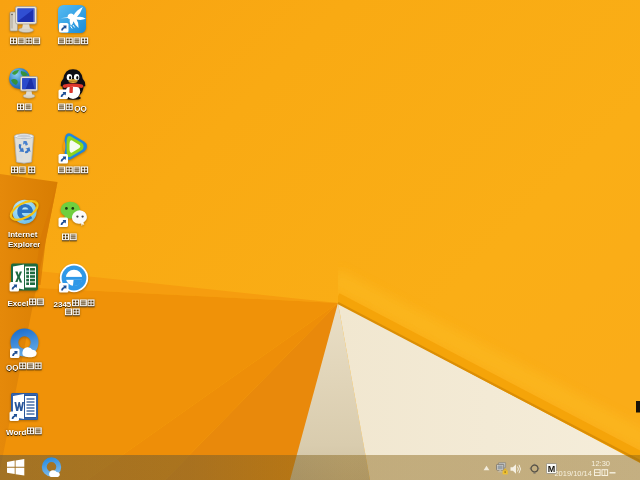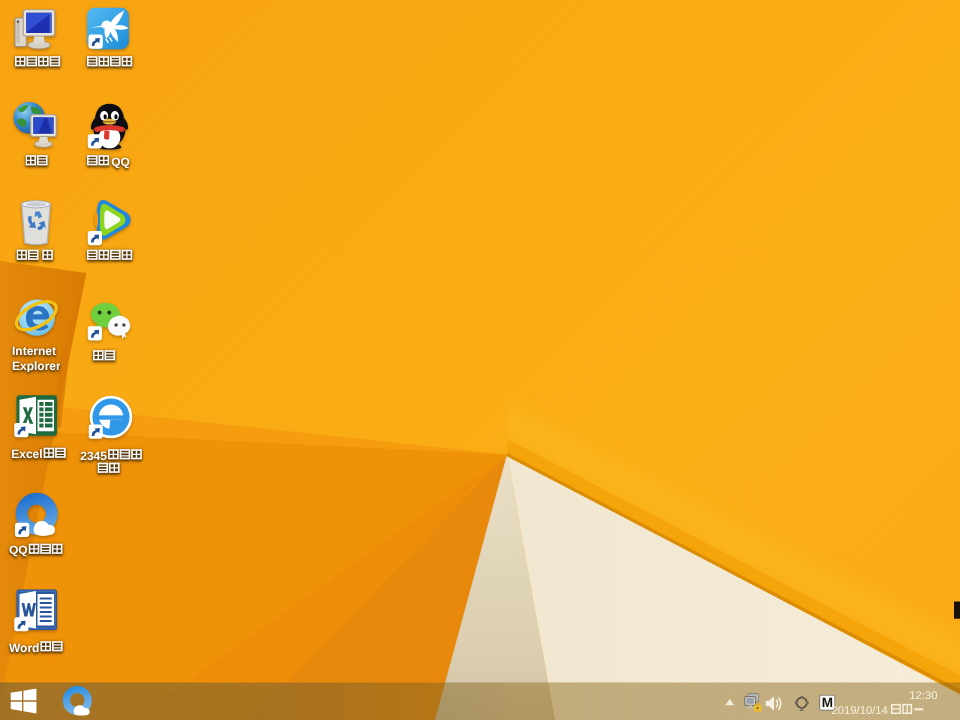--- a/index.html
+++ b/index.html
@@ -353,21 +353,21 @@
   <circle cx="5.5" cy="1.7" r="1.0" fill="#756F62"></circle>
   <circle cx="5.5" cy="9.3" r="1.0" fill="#756F62"></circle>
   <circle cx="1.7" cy="5.5" r="1.0" fill="#756F62"></circle>
   <circle cx="9.3" cy="5.5" r="1.0" fill="#756F62"></circle>
   <path d="M4 10.4 L7 10.4 L5.5 12 Z" fill="#756F62"></path>
  </svg>
 <svg class="tb" style="left:545.5px;top:462.5px" width="11" height="11" viewBox="0 0 11 11">
   <rect x="0.4" y="0.4" width="10.2" height="10.2" rx="1.2" fill="#FAFAF6" stroke="#8C8778" stroke-width="0.8"></rect>
   <text x="5.5" y="8.6" text-anchor="middle" font-family="Liberation Sans" font-size="9" font-weight="bold" fill="#14120C">M</text>
  </svg>
-<div class="clk" style="right:15px;top:458.5px">12:30</div>
+<div class="clk" style="right:30px;top:458.5px">12:30</div>
 <div class="clk" style="right:24px;top:468.5px">2019/10/14 <svg width="22" height="8" viewBox="0 0 22 8" style="vertical-align:-1px">
         <g stroke="#F7F1DF" fill="none">
           <rect x="0.5" y="0.7" width="5.6" height="5.8" stroke-width="1"></rect>
           <line x1="0.5" y1="3.6" x2="6.1" y2="3.6" stroke-width="0.85"></line>
           <rect x="8" y="0.7" width="5.6" height="5.8" stroke-width="1"></rect>
           <line x1="10.8" y1="0.7" x2="10.8" y2="6.5" stroke-width="0.85"></line>
           <line x1="15.5" y1="3.8" x2="21.5" y2="3.8" stroke-width="1.4"></line>
         </g>
       </svg></div>
 </div>

